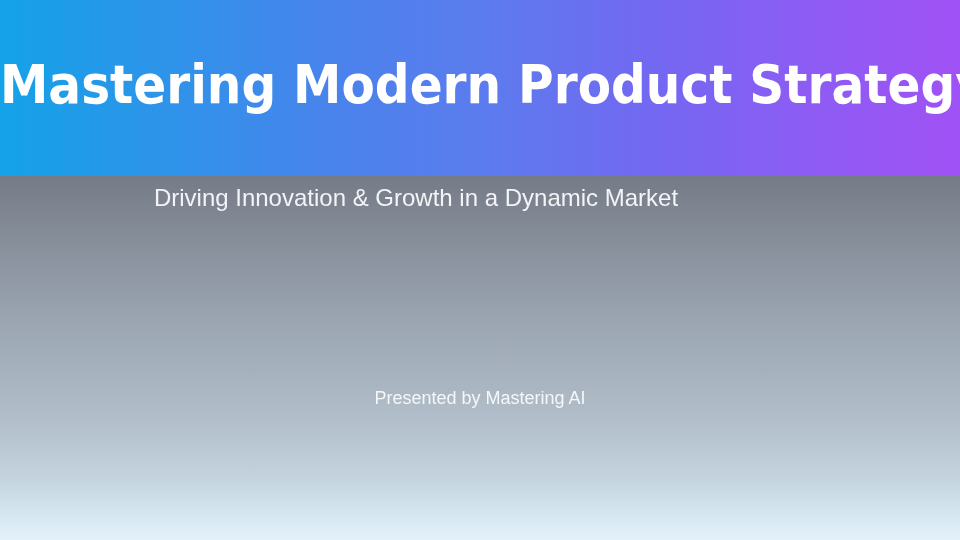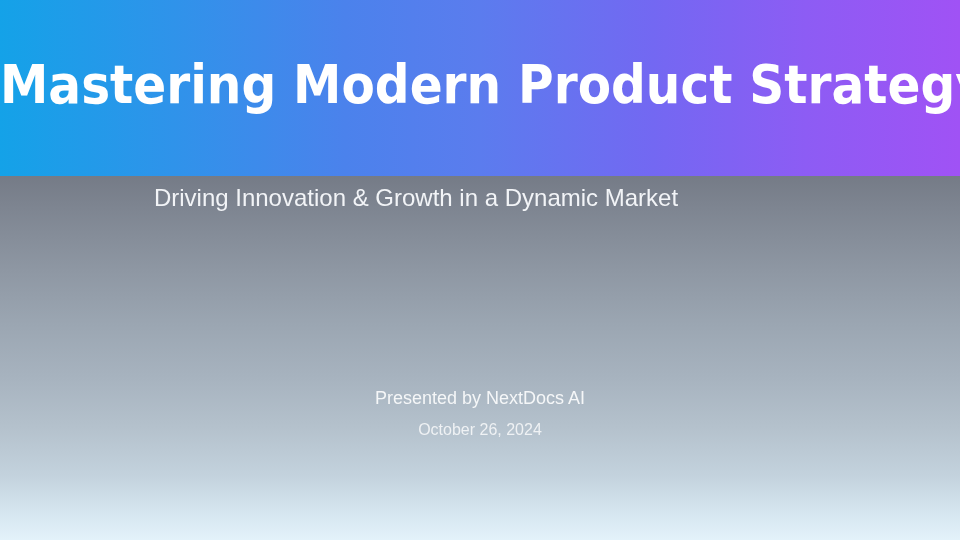--- a/index.html
+++ b/index.html
@@ -116,17 +116,16 @@
 <body>
 
 <div class="slide">
 
   <div class="header-band"></div>
 
   <div class="title">Mastering Modern Product Strategy</div>
 
   <div class="subtitle">Driving Innovation &amp; Growth in a Dynamic Market</div>
 
-  <div class="presenter">Presented by NextDocs AI</div>
+  <div class="presenter">Presented by Mastering AI</div>
 
-  <div class="date">October 26, 2024</div>
 
 </div>
 
 </body></html>

